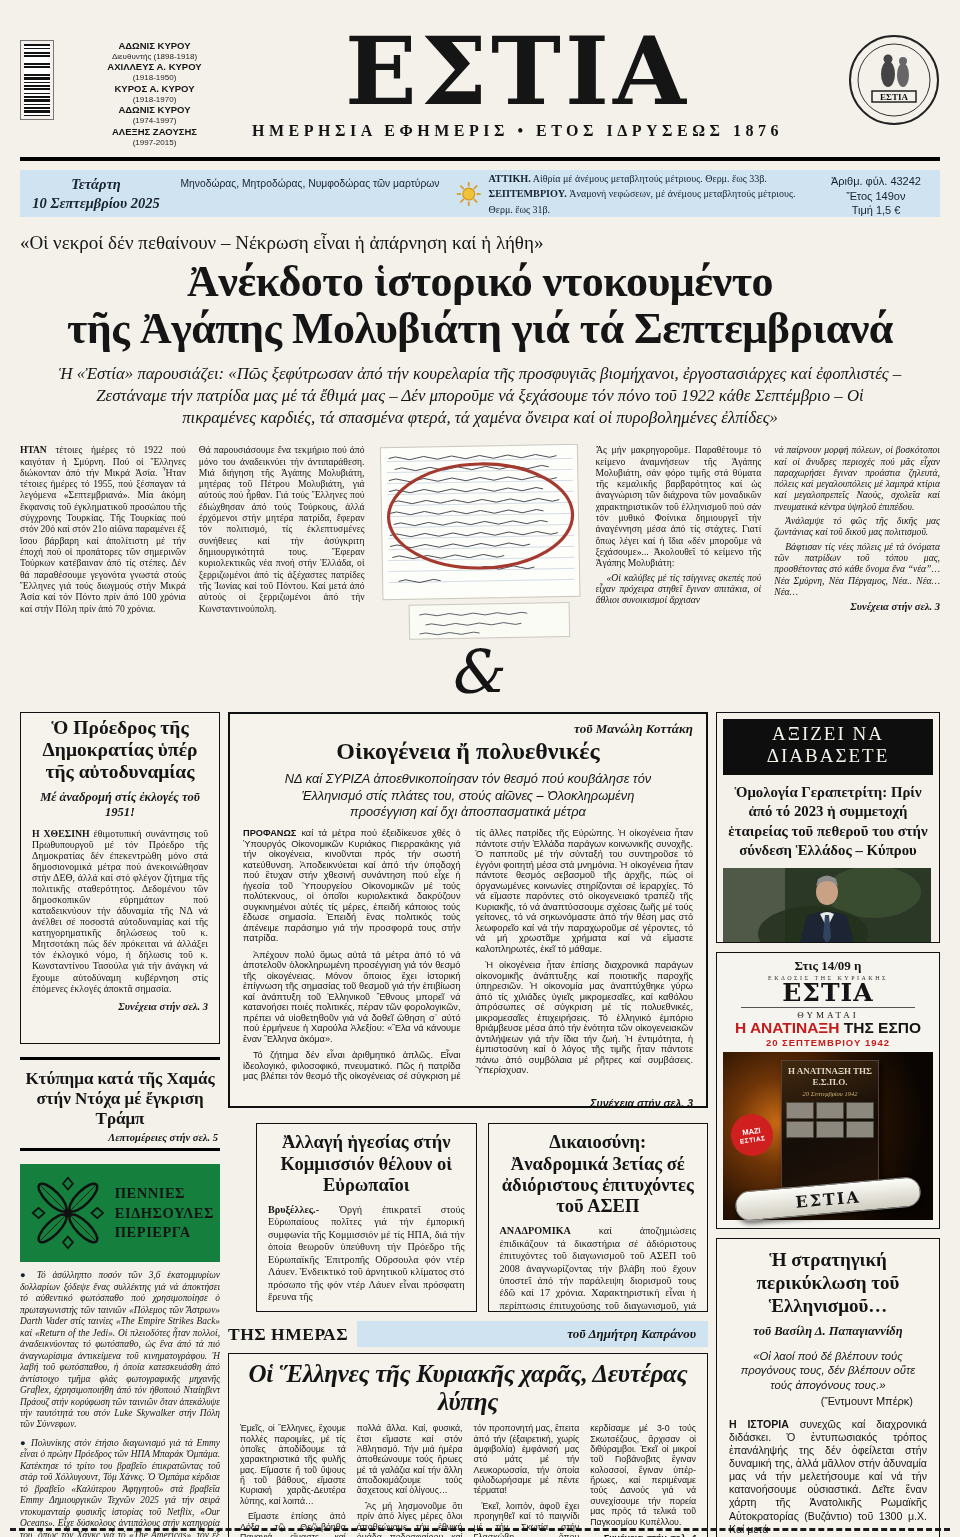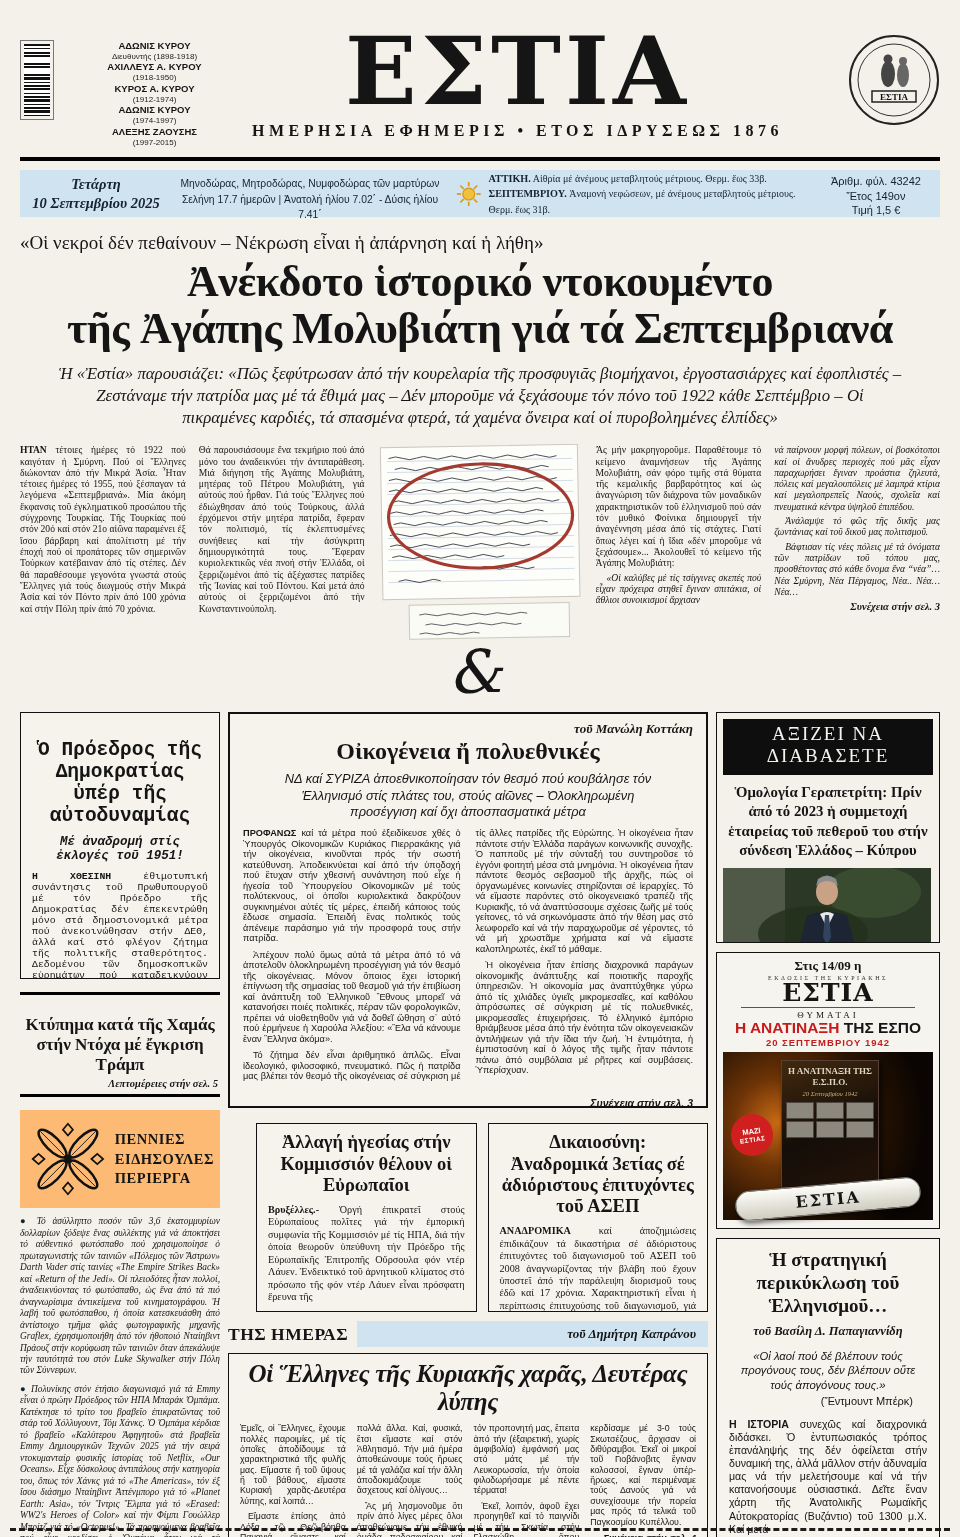--- a/index.html
+++ b/index.html
@@ -41,29 +41,29 @@
   .lead-cols .col { flex:1; overflow:hidden; }
   .lead-cols p + p { text-indent:11px; margin-top:3px; }
   .letter-fig { width:205px; position:relative; }
   .lead-more { font-weight:bold; font-style:italic; text-align:right; margin-top:4px; font-size:10.5px; }
   .ital { font-style:italic; }
   .amp { text-align:center; font-size:60px; font-style:italic; font-family:"DejaVu Serif",serif; line-height:1; margin:2px 0 10px; }
   
   .mid { display:grid; grid-template-columns:200px 480px 224px; gap:8px; align-items:start; }
   .boxed { border:1.5px solid #111; background:#f5f3ec; }
   
-  .president { padding:27px 11px; height:267px; overflow:hidden;font-family:Liberation Mono, monospace; }
+  .president { padding:4px 11px; height:332px; overflow:hidden; }
   .president h2 { text-align:center; font-size:19.5px; line-height:1.12; }
   .president .sub { text-align:center; font-style:italic; font-weight:bold; font-size:12.5px; margin-top:7px; }
   .president .body { margin-top:8px; font-size:9.8px; line-height:1.13; text-align:justify; }
   .more { font-weight:bold; font-style:italic; text-align:right; font-size:10.5px; margin-top:7px; }
-  .hamas { margin-top:13px; border-top:3px solid #000; border-bottom:3px solid #000; padding:20px 2px 5px; }
+  .hamas { margin-top:13px; border-top:3px solid #000; border-bottom:3px solid #000; padding:9px 2px 5px; }
   .hamas h3 { text-align:center; font-size:17px; line-height:1.18; }
   .hamas .det { text-align:right; font-style:italic; font-weight:bold; font-size:10.5px; margin-top:3px; }
-  .pennies-head { margin-top:13px; background:#fdba74; padding:7px 6px; display:flex; align-items:center; gap:5px; }
+  .pennies-head { margin-top:13px; background:#15803d; padding:7px 6px; display:flex; align-items:center; gap:5px; }
   .pennies-head .labels { font-weight:bold; font-size:14.5px; line-height:1.35; letter-spacing:.5px; }
   .pennies-items { margin-top:8px; font-style:italic; font-size:9.4px; line-height:1.22; text-align:justify; height:352px; overflow:hidden; }
   .pennies-items p + p { margin-top:7px; }
   .bullet { color:#123; font-style:normal; }
   
   .kot { padding:7px 13px 9px; height:396px; overflow:hidden; border-width:2px; }
   .kot-byline { text-align:right; font-weight:bold; font-style:italic; font-size:13px; }
   .kot h1 { text-align:center; font-size:24px; margin-top:1px; }
   .kot .deck2 { text-align:center; font-style:italic; font-family:"Liberation Sans",sans-serif; font-size:12.8px; line-height:1.28; margin:6px 26px 8px; }
   .kot-body { font-family:"Liberation Sans",sans-serif; font-size:9.2px; line-height:1.14; text-align:justify;
@@ -136,21 +136,21 @@
         <div>
             <div class="ed-name">ΑΔΩΝΙΣ ΚΥΡΟΥ</div>
             <div class="ed-years">Διευθυντής (1898-1918)</div>
           </div>
         <div>
             <div class="ed-name">ΑΧΙΛΛΕΥΣ Α. ΚΥΡΟΥ</div>
             <div class="ed-years">(1918-1950)</div>
           </div>
         <div>
             <div class="ed-name">ΚΥΡΟΣ Α. ΚΥΡΟΥ</div>
-            <div class="ed-years">(1912-1974)</div>
+            <div class="ed-years">(1918-1970)</div>
           </div>
         <div>
             <div class="ed-name">ΑΔΩΝΙΣ ΚΥΡΟΥ</div>
             <div class="ed-years">(1974-1997)</div>
           </div>
         <div>
             <div class="ed-name">ΑΛΕΞΗΣ ΖΑΟΥΣΗΣ</div>
             <div class="ed-years">(1997-2015)</div>
           </div>
       </div>
@@ -172,21 +172,20 @@
   </div>
   <div class="mast-rule"></div>
 
   <div class="infobar">
     <div class="ib ib-date">
       <div>Τετάρτη</div>
       <div>10 Σεπτεμβρίου 2025</div>
     </div>
     <div class="ib ib-saints">
       <div>Μηνοδώρας, Μητροδώρας, Νυμφοδώρας τῶν μαρτύρων</div>
-      <div>Σελήνη 17.7 ἡμερῶν | Ἀνατολή ἡλίου 7.02΄ - Δύσις ἡλίου 7.41΄</div>
     </div>
     <div class="ib ib-weather">
       <svg width="30" height="30" viewBox="0 0 30 30">
         <g stroke="#d99a1f" stroke-width="2">
           <line x1="15" y1="1" x2="15" y2="6"></line>
             <line x1="15" y1="24" x2="15" y2="29"></line>
           <line x1="1" y1="15" x2="6" y2="15"></line>
             <line x1="24" y1="15" x2="29" y2="15"></line>
           <line x1="5" y1="5" x2="9" y2="9"></line>
             <line x1="21" y1="21" x2="25" y2="25"></line>

